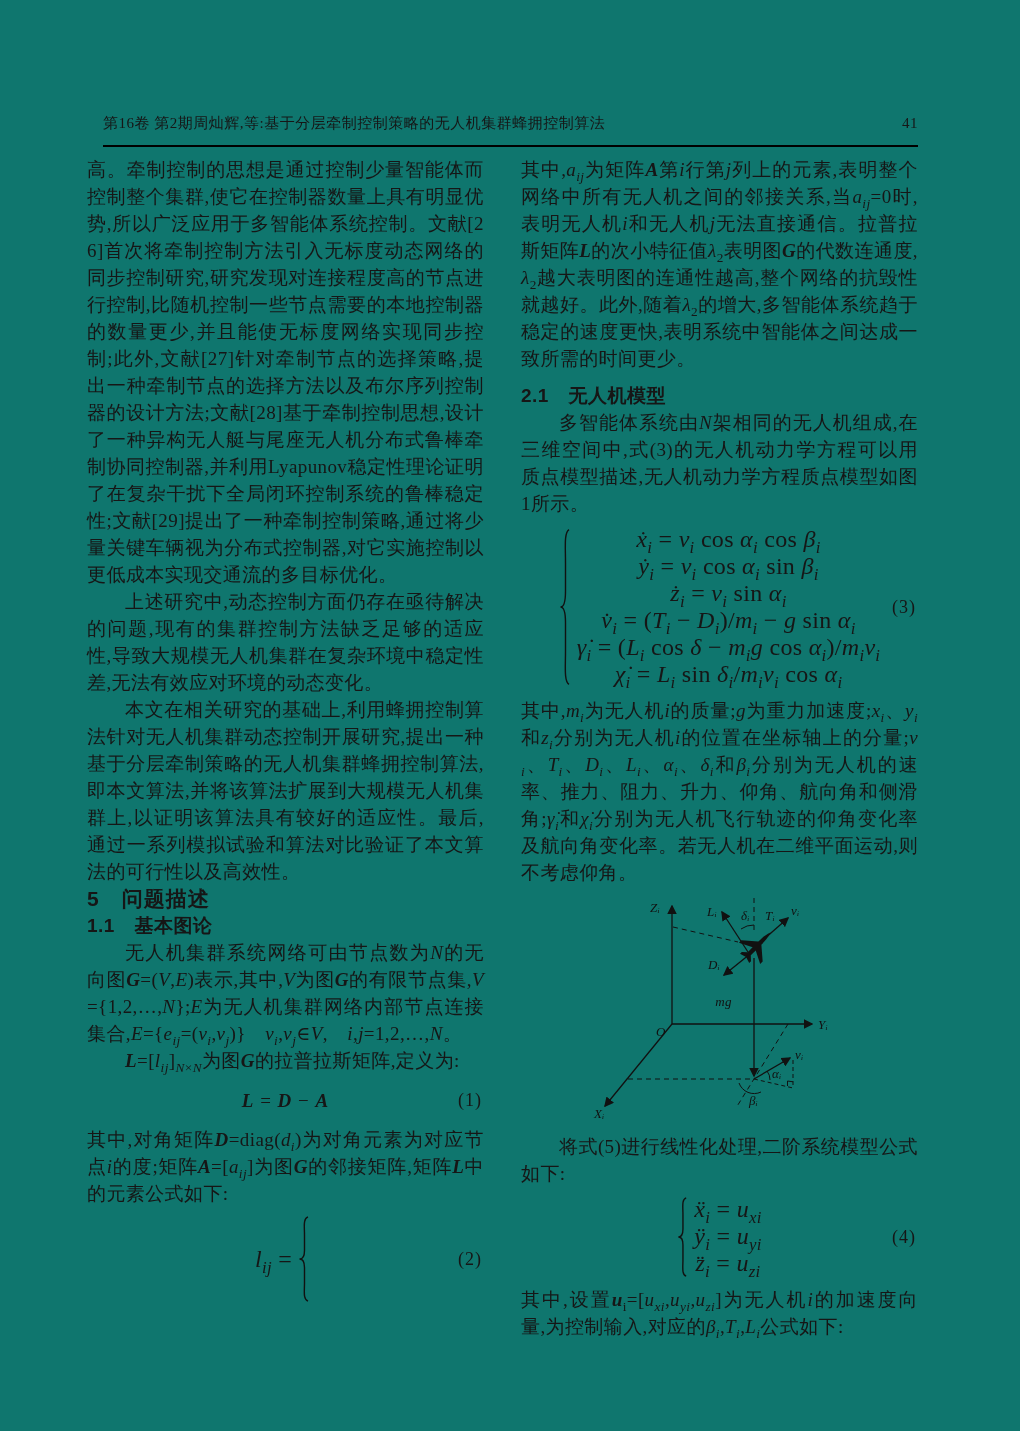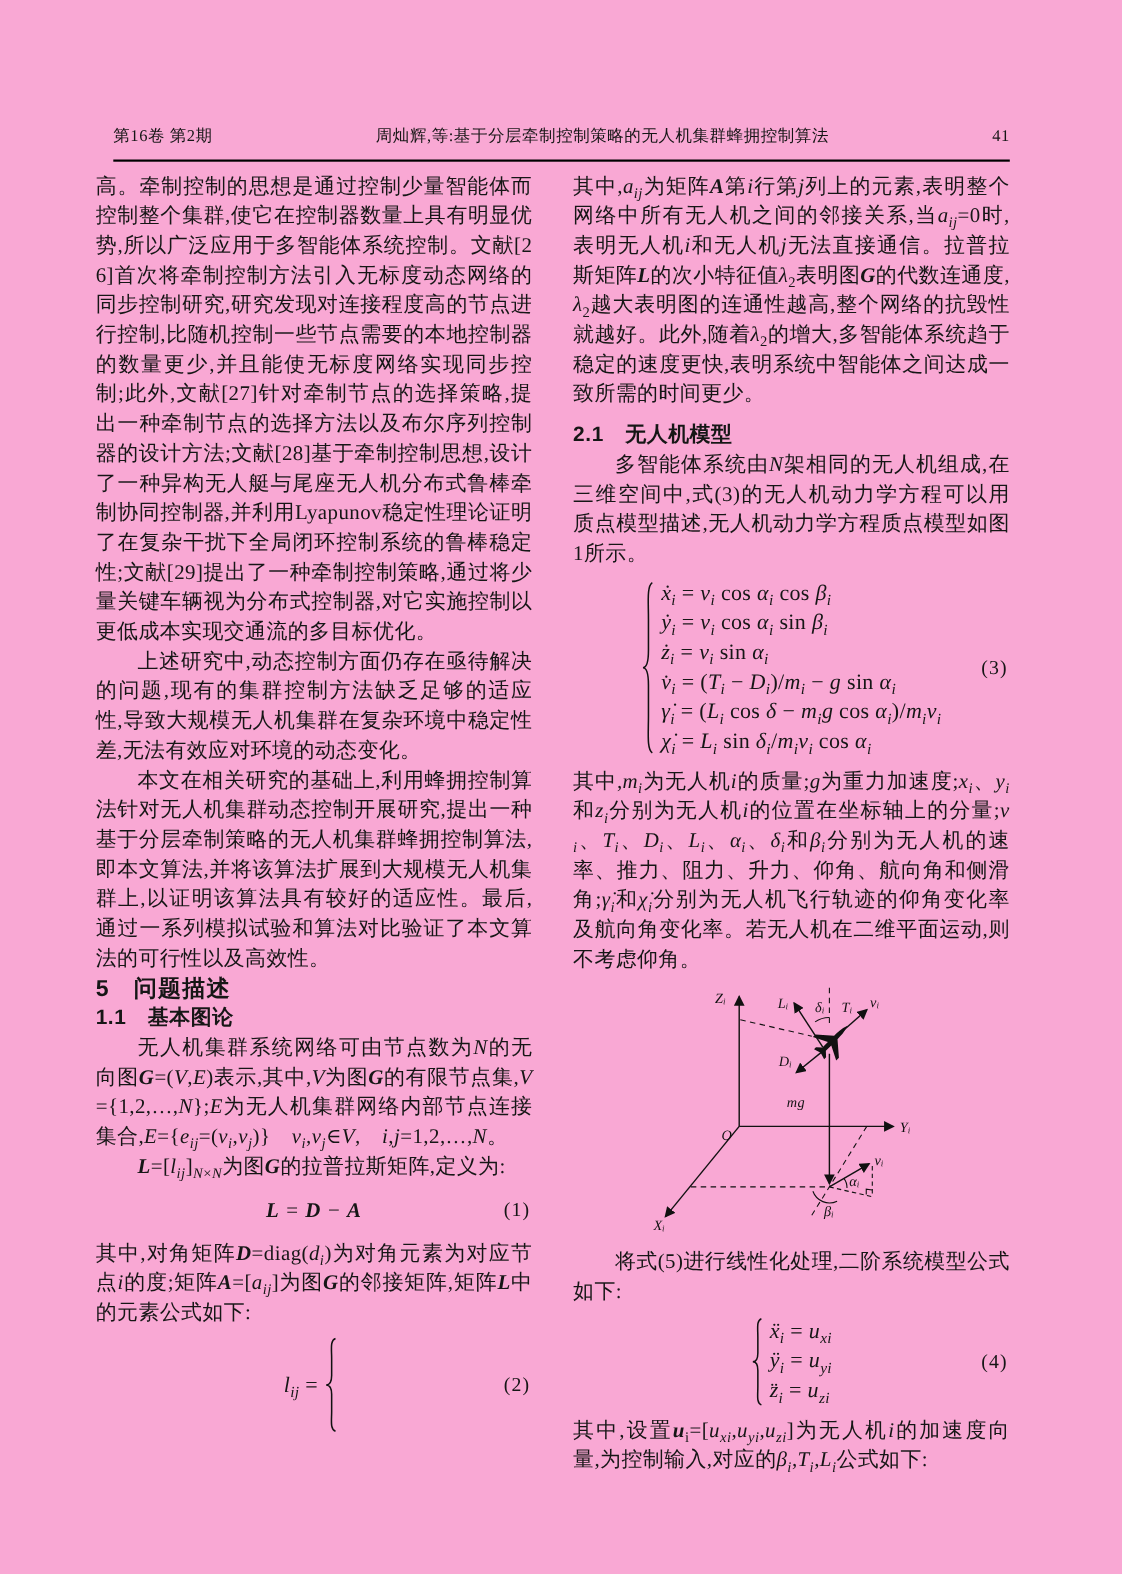--- a/index.html
+++ b/index.html
@@ -1,30 +1,30 @@
 <!DOCTYPE html>
 <html><head>
 <meta charset="utf-8">
 <style>
   html,body{margin:0;padding:0;background:#e8e8e8;}
   .page{
     position:relative;
     width:1020px;height:1431px;
-    background:#f9a8d4;
+    background:#0f766e;
     font-family:"Liberation Serif","DejaVu Serif",serif;
     color:#161616;
     overflow:hidden;
   }
   
   .page-header{
     position:absolute;left:103px;top:114px;width:815px;
     display:flex;align-items:baseline;justify-content:space-between;
     font-size:15px;letter-spacing:.5px;
   }
-  .page-header .running-title{flex:1;text-align:center;}
+  .page-header .running-title{flex:1;text-align:left;}
   .header-rule{
     position:absolute;left:103px;top:145px;width:815px;height:2px;
     background:#000;
   }
   
   .col{
     position:absolute;top:156px;width:397px;
     font-size:19px;line-height:27px;
     text-align:justify;letter-spacing:.4px;
     overflow-wrap:anywhere;word-break:break-all;
@@ -46,21 +46,21 @@
     font-weight:bold;font-size:19px;letter-spacing:.5px;
     margin:8px 0 12px 0;text-indent:0;text-align:left;
   }
   
   .equation{
     position:relative;display:flex;align-items:center;justify-content:center;
     margin:9px 0;min-height:34px;
   }
   .eq-body{display:flex;align-items:center;margin:0 auto;}
   .eq-lines{display:flex;flex-direction:column;}
-  .eq-line{font-size:20px;line-height:27px;letter-spacing:.3px;text-align:left;white-space:nowrap;}
+  .eq-line{font-size:24px;line-height:27px;letter-spacing:.3px;text-align:center;white-space:nowrap;}
   .eq-num{position:absolute;right:2px;top:50%;transform:translateY(-50%);font-size:18px;letter-spacing:1px;}
   .brace{margin-right:6px;flex:0 0 auto;}
   .eq-centerline{font-size:19px;letter-spacing:1px;}
   .eq-boldmath i{font-weight:bold;}
   .sum-line{font-size:18px;}
   .cases .case-row{display:flex;align-items:center;font-size:18px;line-height:30px;}
   .cases .case-expr{min-width:96px;white-space:nowrap;}
   .cases .case-cond{margin-left:34px;white-space:nowrap;}
   
   .figure-block{margin:8px 0 4px 0;text-align:center;}

